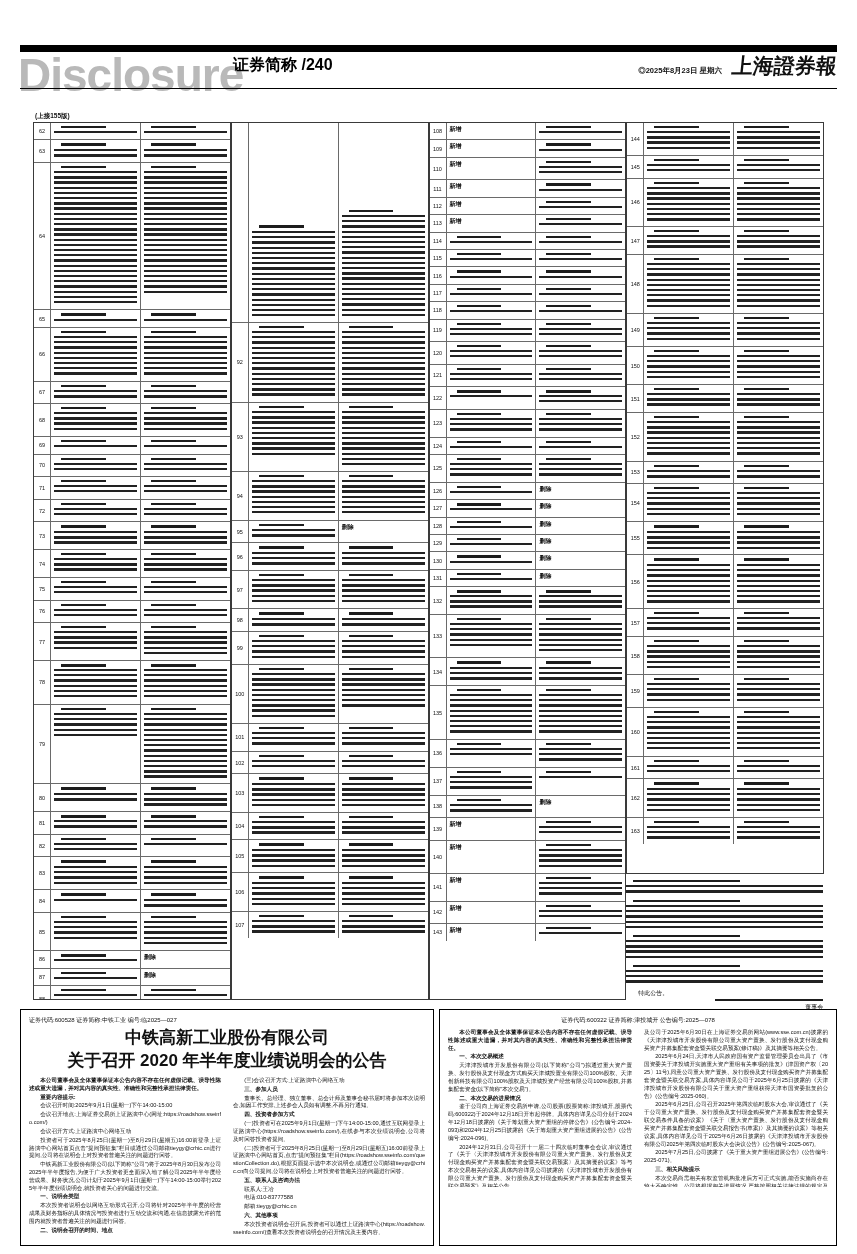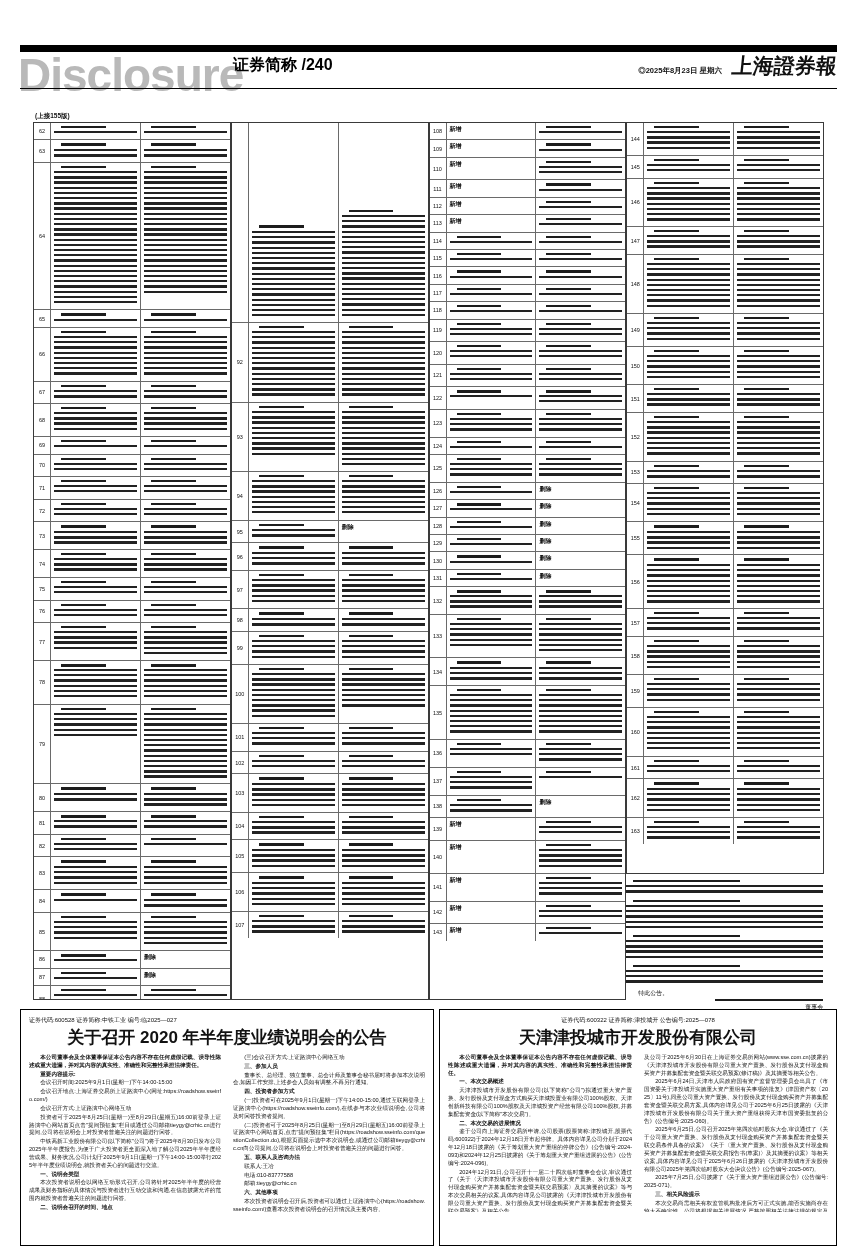--- a/index.html
+++ b/index.html
@@ -1538,20 +1538,21 @@
     <div class="close">特此公告。</div>
     <div class="sig">
       <div class="gh2"></div>
       <div class="s">董事会</div>
       <div class="s">2025年8月23日</div>
     </div>
   </div>
 
 <div class="annc left" id="annc0">
   <div class="code">证券代码:600528    证券简称:中铁工业    编号:临2025—027</div>
+  <div class="atitle">中铁高新工业股份有限公司</div>
   <div class="atitle">关于召开 2020 年半年度业绩说明会的公告</div>
   <div class="cols">
     <div class="col" id="a0c1">
         <p class="b ">本公司董事会及全体董事保证本公告内容不存在任何虚假记载、误导性陈述或重大遗漏，并对其内容的真实性、准确性和完整性承担法律责任。</p>
         <p class="b ">重要内容提示:</p>
         <p>会议召开时间:2025年9月1日(星期一)下午14:00-15:00</p>
         <p>会议召开地点:上海证券交易所上证路演中心(网址:https://roadshow.sseinfo.com/)</p>
         <p>会议召开方式:上证路演中心网络互动</p>
         <p>投资者可于2025年8月25日(星期一)至8月29日(星期五)16:00前登录上证路演中心网站首页点击"提问预征集"栏目或通过公司邮箱tieygy@crhic.cn进行提问,公司将在说明会上对投资者普遍关注的问题进行回答。</p>
         <p>中铁高新工业股份有限公司(以下简称"公司")将于2025年8月30日发布公司2025年半年度报告,为便于广大投资者更全面深入地了解公司2025年半年度经营成果、财务状况,公司计划于2025年9月1日(星期一)下午14:00-15:00举行2025年半年度业绩说明会,就投资者关心的问题进行交流。</p>
@@ -1571,21 +1572,20 @@
         <p>电话:010-83777588</p>
         <p>邮箱:tieygy@crhic.cn</p>
         <p class="b ">六、其他事项</p>
         <p>本次投资者说明会召开后,投资者可以通过上证路演中心(https://roadshow.sseinfo.com/)查看本次投资者说明会的召开情况及主要内容。</p>
       </div>
   </div>
 </div>
 
 <div class="annc right" id="annc1">
   <div class="code center">证券代码:600322      证券简称:津投城开      公告编号:2025—078</div>
-  <div class="atitle">天津津投城市开发股份有限公司</div>
   <div class="cols">
     <div class="col" id="a1c1">
         <p class="b ">本公司董事会及全体董事保证本公告内容不存在任何虚假记载、误导性陈述或重大遗漏，并对其内容的真实性、准确性和完整性承担法律责任。</p>
         <p class="b ">一、本次交易概述</p>
         <p>天津津投城市开发股份有限公司(以下简称"公司")拟通过重大资产置换、发行股份及支付现金方式购买天津城投置业有限公司100%股权、天津创新科技有限公司100%股权及天津城投资产经营有限公司100%股权,并募集配套资金(以下简称"本次交易")。</p>
         <p class="b ">二、本次交易的进展情况</p>
         <p>鉴于公司向上海证券交易所申请,公司股票(股票简称:津投城开,股票代码:600322)于2024年12月18日开市起停牌。具体内容详见公司分别于2024年12月18日披露的《关于筹划重大资产重组的停牌公告》(公告编号:2024-093)和2024年12月25日披露的《关于筹划重大资产重组进展的公告》(公告编号:2024-096)。</p>
         <p>2024年12月31日,公司召开十一届二十四次临时董事会会议,审议通过了《关于〈天津津投城市开发股份有限公司重大资产置换、发行股份及支付现金购买资产并募集配套资金暨关联交易预案〉及其摘要的议案》等与本次交易相关的议案,具体内容详见公司披露的《天津津投城市开发股份有限公司重大资产置换、发行股份及支付现金购买资产并募集配套资金暨关联交易预案》及相关公告。</p>
       </div>
     <div class="col" id="a1c2">

